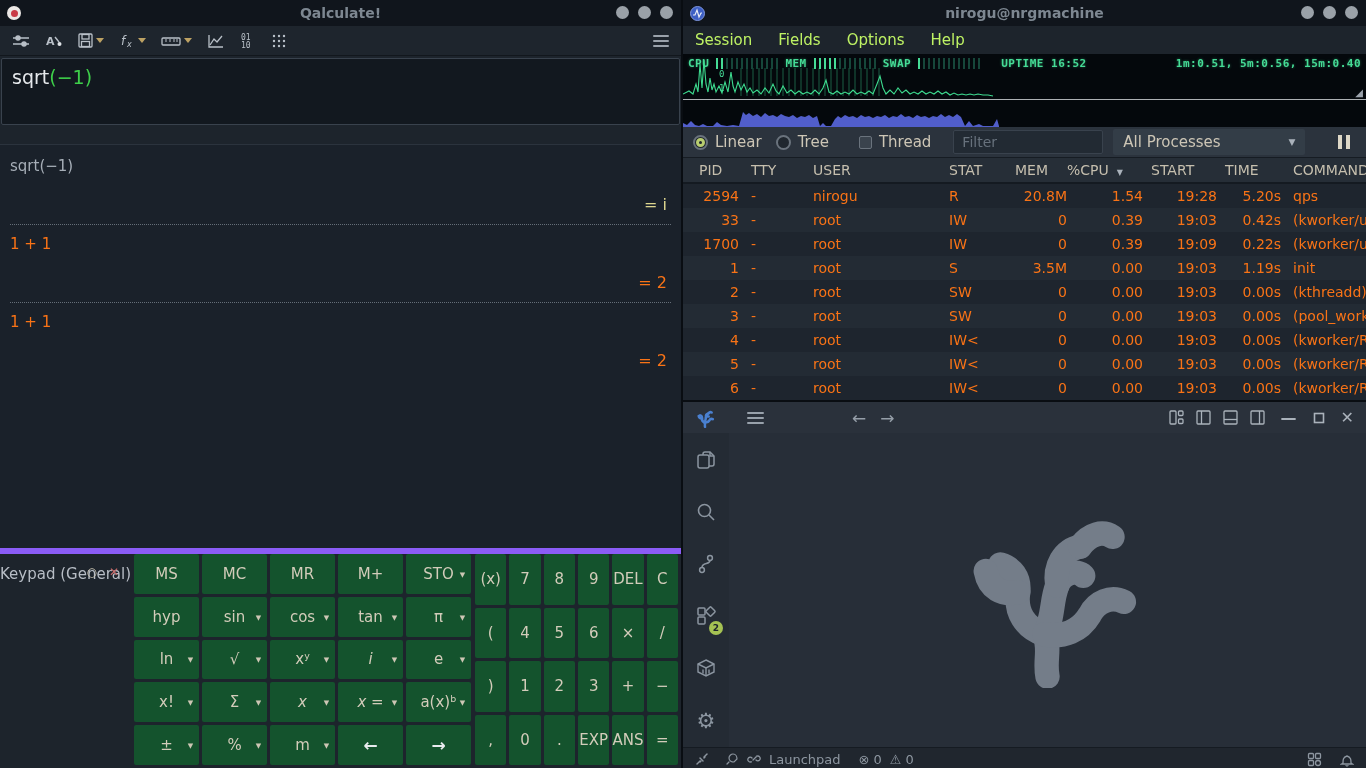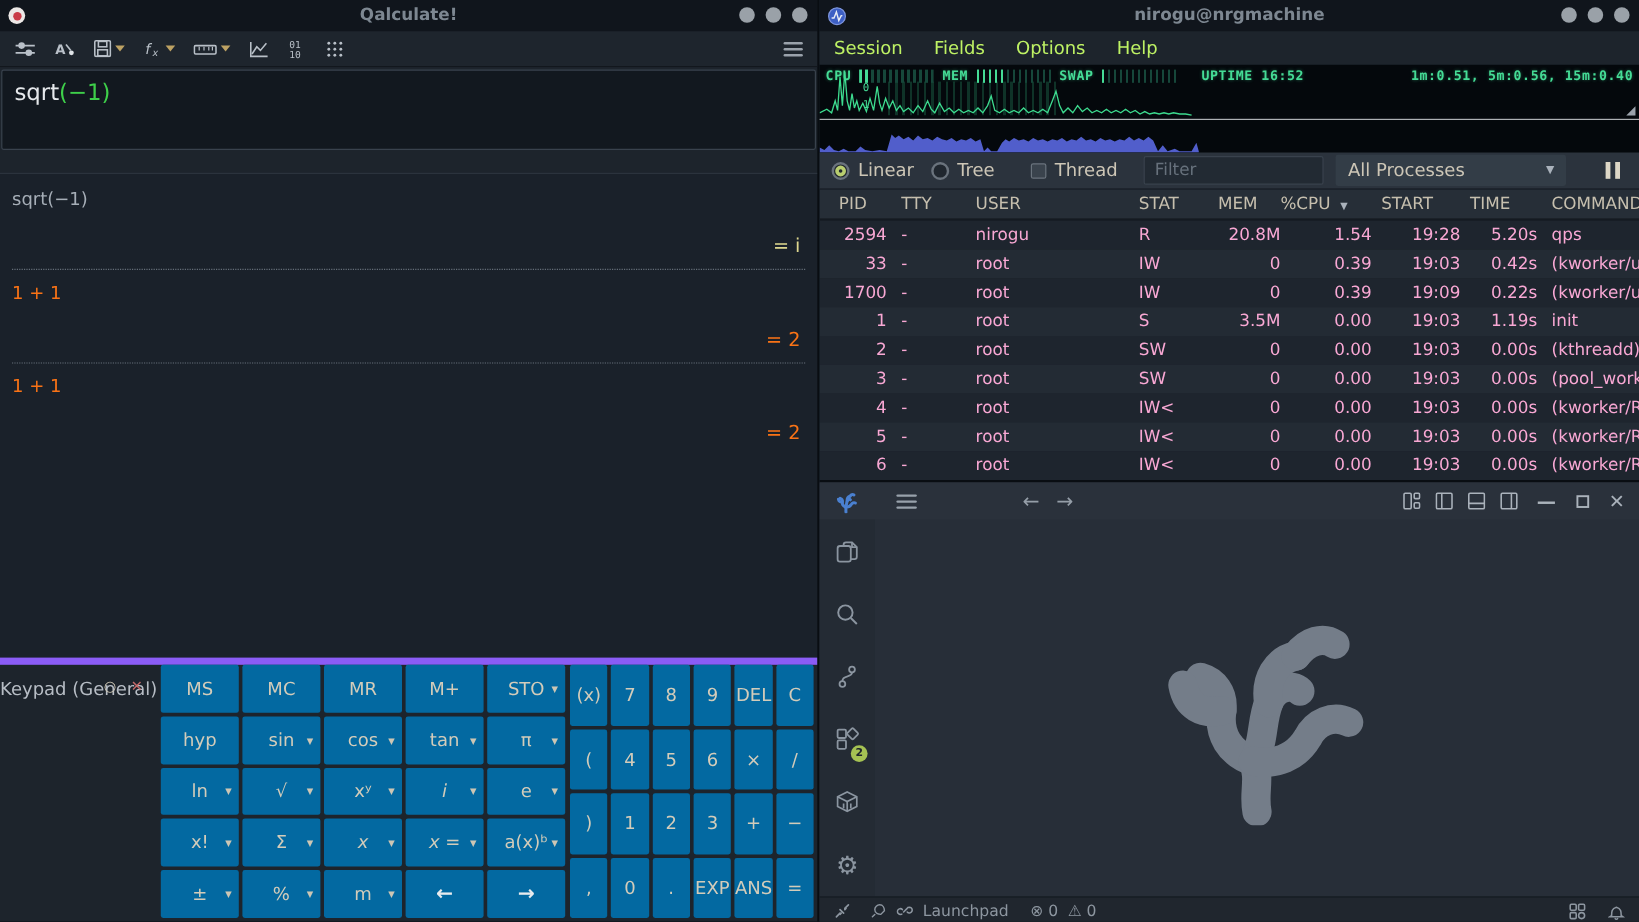--- a/index.html
+++ b/index.html
@@ -35,21 +35,21 @@
   .h-div { border-bottom:1px dotted #7e8893; opacity:.75; margin:0 0 10px 0; }
   .c-gray { color:#a6aeb7; } .c-yel { color:#ddd68e; } .c-cyan { color:#f97316; }
 
   .keypad { flex:0 0 220px; background:#1d242c; border-top:6px solid #8b5cf6; display:flex; }
   .kp-head { height:40px; position:relative; display:flex; align-items:center; justify-content:center; color:#b7bdc5; font-size:15px; }
   .kp-icons { position:absolute; right:12px; top:12px; display:flex; gap:12px; font-size:12px; line-height:1; }
   .kp-detach { color:#cdc6b4; } .kp-close { color:#c66a6a; }
   .kp-grid { flex:1; display:flex; gap:4px; padding:0 3px 3px 3px; }
   .kp-left { flex:0 0 337px; display:grid; grid-template-columns:repeat(5,1fr); grid-template-rows:repeat(5,1fr); gap:3px; }
   .kp-right { flex:1; display:grid; grid-template-columns:repeat(6,1fr); grid-template-rows:repeat(4,1fr); gap:3px; }
-  .kbtn { background:#0369a1; border-radius:2px; color:#d3ccba; font-size:15px; display:flex; align-items:center; justify-content:center; position:relative; }
+  .kbtn { background:#14532d; border-radius:2px; color:#d3ccba; font-size:15px; display:flex; align-items:center; justify-content:center; position:relative; }
   .kbtn.it span.kl { font-style:italic; }
   .kbtn .karr { position:absolute; right:6px; top:50%; transform:translateY(-42%); font-size:7px; color:#cdc6b4; }
   .kbtn.arrow { font-size:17px; color:#e8ebee; font-weight:bold; }
 
   
   .col-right { width:683px; height:768px; display:flex; flex-direction:column; }
 
   
   .win-qps { height:401px; display:flex; flex-direction:column; background:#1d242c; }
   .qps-ico { width:15px; height:15px; border-radius:50%; background:#3d5fc4; margin-left:7px; border:1px solid #7f96dd; position:relative; }
@@ -80,21 +80,21 @@
   .scope { width:192px; height:26px; background:#333d47; border-radius:2px; display:flex; align-items:center; padding:0 10px; margin-left:10px; font-size:15px; }
   .scope .sarr { margin-left:auto; font-size:9px; color:#aab2bb; }
   .pausebtn { margin-left:auto; display:flex; gap:4px; margin-right:6px; }
   .pausebtn i { width:4px; height:14px; background:#ddd7c6; }
 
   .ptable { flex:1; display:flex; flex-direction:column; background:#1a212a; overflow:hidden;align-items:flex-end; }
   .phead, .prow { display:grid; grid-template-columns:52px 62px 136px 66px 52px 84px 74px 68px minmax(0,1fr); padding-left:16px; align-items:center; }
   .phead { height:26px; background:#262e37; color:#c6bfae; font-size:14px; border-bottom:2px solid #141a21; flex:0 0 26px; }
   .phead .hc { white-space:nowrap; }
   .sortarr { font-size:8px; color:#aab2bb; margin-left:8px; }
-  .prow { height:24px; color:#f9a8d4; font-size:14px; }
+  .prow { height:24px; color:#f97316; font-size:14px; }
   .prow:nth-child(odd) { background:#1e252e; }
   .prow:nth-child(even) { background:#232b34; }
   .al-r { text-align:right; } .al-l { text-align:left; }
   .pr0 { padding-right:12px; } .pr5 { padding-right:8px; } .pr6 { padding-right:8px; } .pr7 { padding-right:12px; }
   .cell { white-space:nowrap; overflow:hidden; }
 
   
   .win-app { flex:1; display:flex; flex-direction:column; background:#272e38; border-top:2px solid #090d12; }
   .a-toolbar { flex:0 0 31px; background:#2a313b; display:flex; align-items:center; padding:0 12px; gap:14px; }
   .a-toolbar .navarr { color:#959ea8; font-size:17px; }

